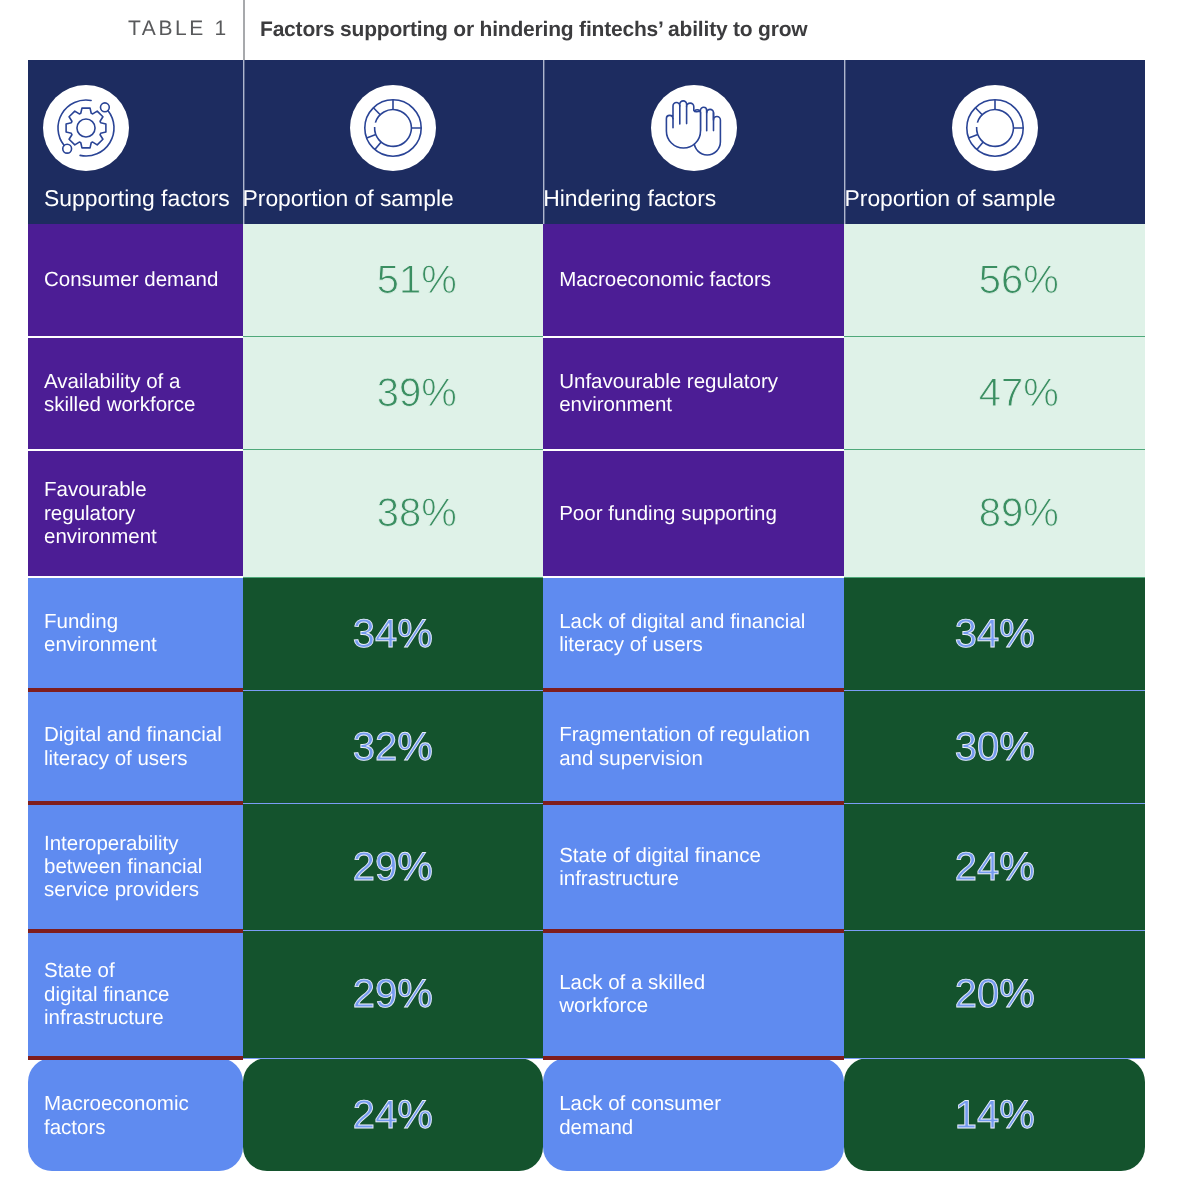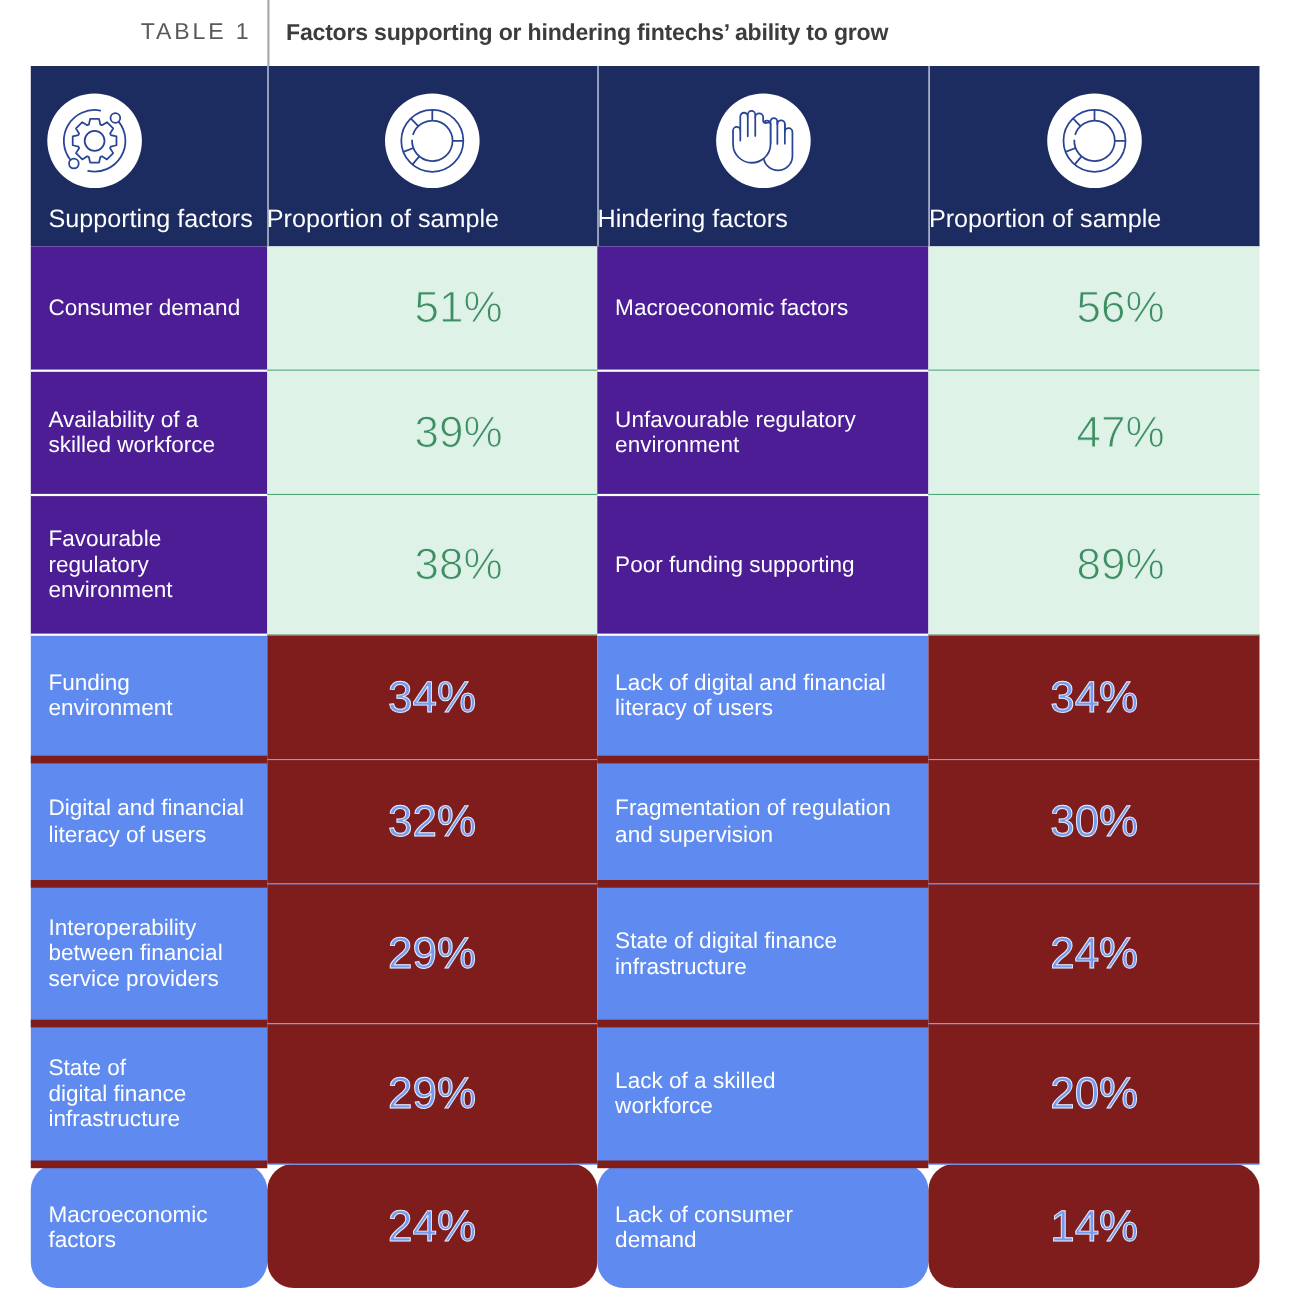--- a/index.html
+++ b/index.html
@@ -31,22 +31,22 @@
   .htext.left{text-align:left;padding-left:16px;}
 
   tbody td{padding:0;border:0;vertical-align:middle;}
   tbody tr{height:113px;}
   tbody tr.tall{height:127.5px;}
   .lbl{font-size:20.5px;color:#ffffff;padding:0 16px;line-height:23.3px;}
   .val{font-size:40px;text-align:center;line-height:1;font-weight:400;}
 
   .g-solid{background:#4c1d95;border-bottom:2px solid #ffffff;}
   .g-light{background:#dff2e8;border-bottom:1.6px solid #4fa97a;}
-  .b-solid{background:#5f8bf0;border-bottom:7px solid #7f1d1d;}
-  .b-light{background:#7f1d1d;border-bottom:1.6px solid #7b9df5;}
+  .b-solid{background:#5f8bf0;border-bottom:4px solid #7f1d1d;}
+  .b-light{background:#14532d;border-bottom:1.6px solid #7b9df5;}
   .g-light .val{color:#3b8f62;margin-left:48px;-webkit-text-stroke:0.85px #dff2e8;}
   .b-light .val{color:#759bf0;-webkit-text-stroke:0.85px #e9eefb;}
   tbody tr:last-child td{border-bottom:0;border-radius:24px;}
 </style>
 </head>
 <body>
 
 <div class="page">
   <div class="caption">
     <div class="cap-label">TABLE 1</div>

